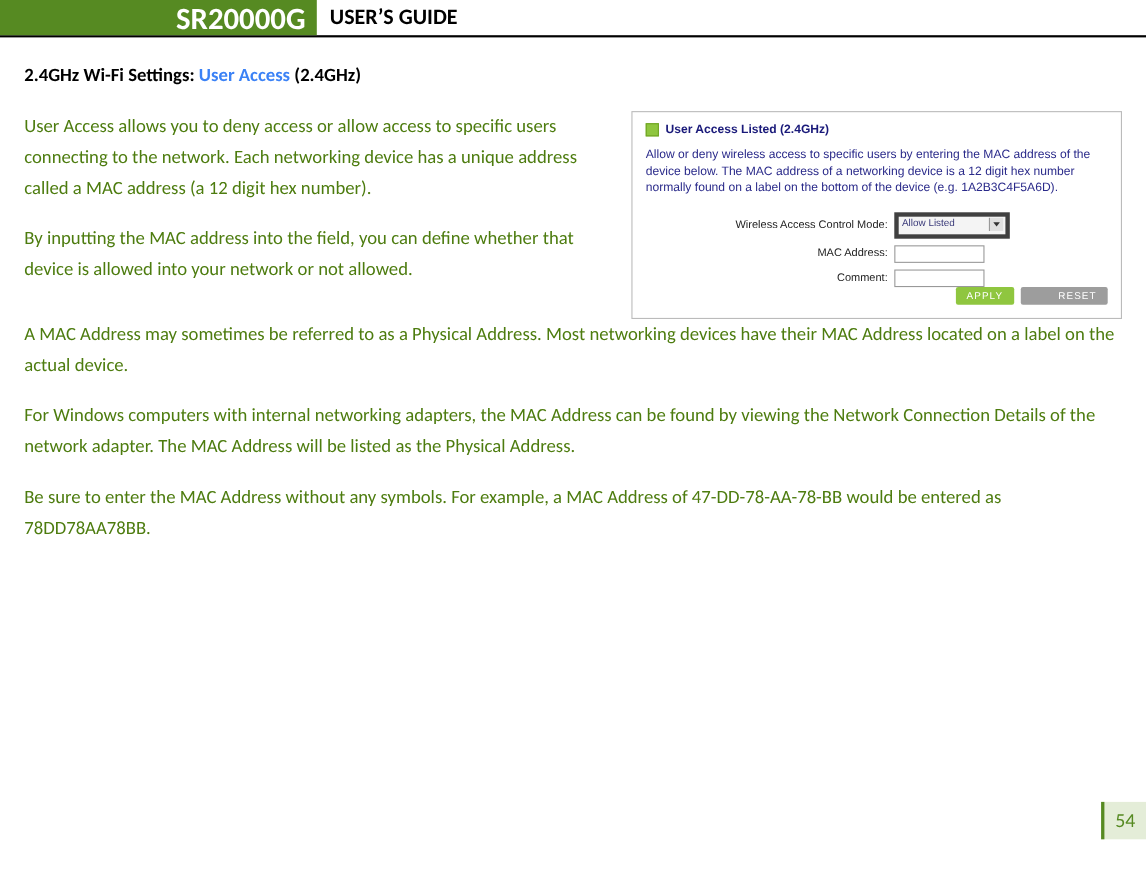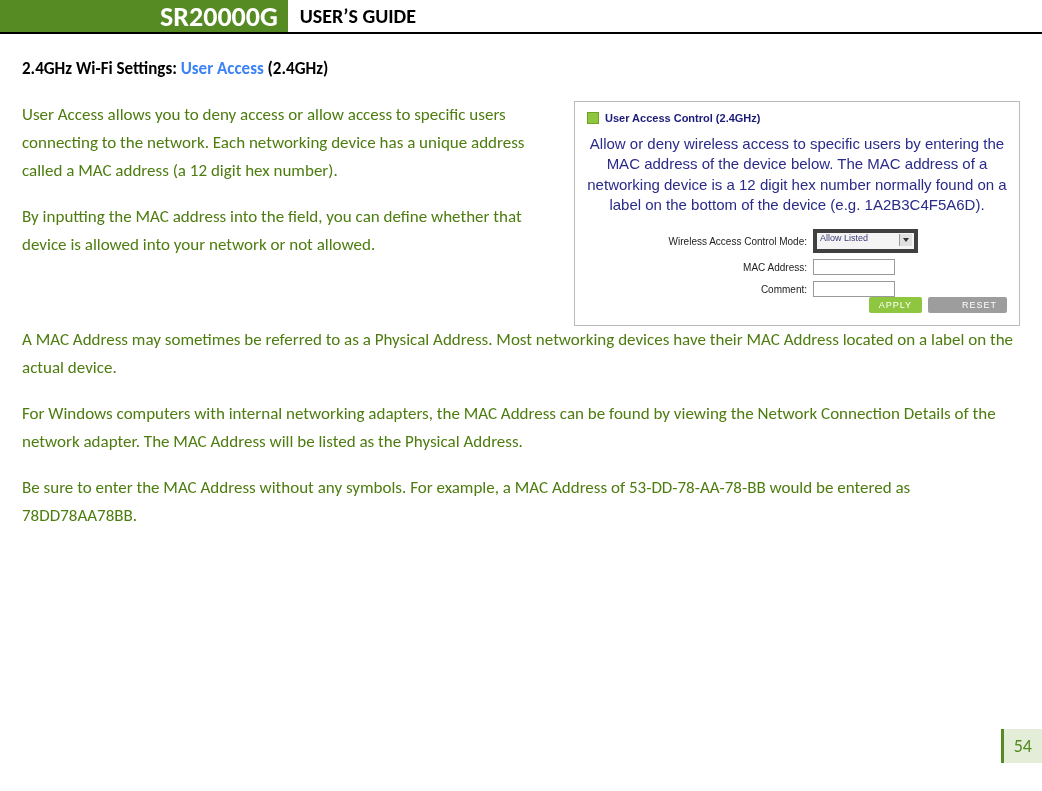--- a/index.html
+++ b/index.html
@@ -85,24 +85,23 @@
     background: #8fc63f;
     border: 1px solid #6fa323;
   }
   .panel-title {
     color: #1a1a7a;
     font-weight: bold;
     font-size: 11px;
   }
   .panel-desc {
     color: #2a2a8a;
-    font-size: 15px;
+    font-size: 11px;
     line-height: 1.35;
     margin-bottom: 14px;
-    text-align: center;
   }
   .panel-form {
     display: flex;
     flex-direction: column;
     gap: 6px;
   }
   .panel-form-row {
     display: flex;
     align-items: center;
     gap: 6px;
@@ -188,21 +187,21 @@
 
   <div class="body-row">
     <div class="body-text">
       <p>User Access allows you to deny access or allow access to specific users connecting to the network. Each networking device has a unique address called a MAC address (a 12 digit hex number).</p>
       <p>By inputting the MAC address into the field, you can define whether that device is allowed into your network or not allowed.</p>
     </div>
 
     <div class="panel">
       <div class="panel-title-row">
         <div class="panel-title-square"></div>
-        <div class="panel-title">User Access Control (2.4GHz)</div>
+        <div class="panel-title">User Access Listed (2.4GHz)</div>
       </div>
       <div class="panel-desc">Allow or deny wireless access to specific users by entering the MAC address of the device below. The MAC address of a networking device is a 12 digit hex number normally found on a label on the bottom of the device (e.g. 1A2B3C4F5A6D).</div>
       <div class="panel-form">
         <div class="panel-form-row">
           <div class="panel-form-label">Wireless Access Control Mode:</div>
           <div class="panel-select">
             <span>Allow Listed</span>
             <span class="tri"></span>
           </div>
         </div>
@@ -218,17 +217,17 @@
       <div class="panel-buttons">
         <div class="btn btn-apply">APPLY</div>
         <div class="btn btn-reset">RESET</div>
       </div>
     </div>
   </div>
 
   <div class="body-text">
     <p>A MAC Address may sometimes be referred to as a Physical Address. Most networking devices have their MAC Address located on a label on the actual device.</p>
     <p>For Windows computers with internal networking adapters, the MAC Address can be found by viewing the Network Connection Details of the network adapter. The MAC Address will be listed as the Physical Address.</p>
-    <p>Be sure to enter the MAC Address without any symbols. For example, a MAC Address of 53-DD-78-AA-78-BB would be entered as 78DD78AA78BB.</p>
+    <p>Be sure to enter the MAC Address without any symbols. For example, a MAC Address of 47-DD-78-AA-78-BB would be entered as 78DD78AA78BB.</p>
   </div>
 </div>
 
 <div class="footer">54</div>
 
 </body></html>

